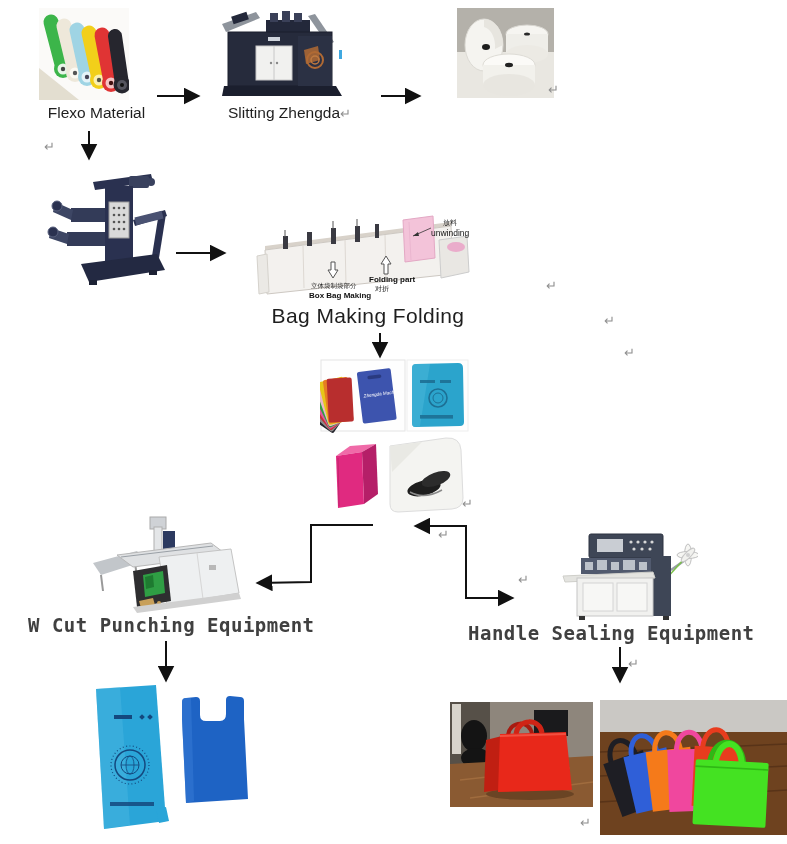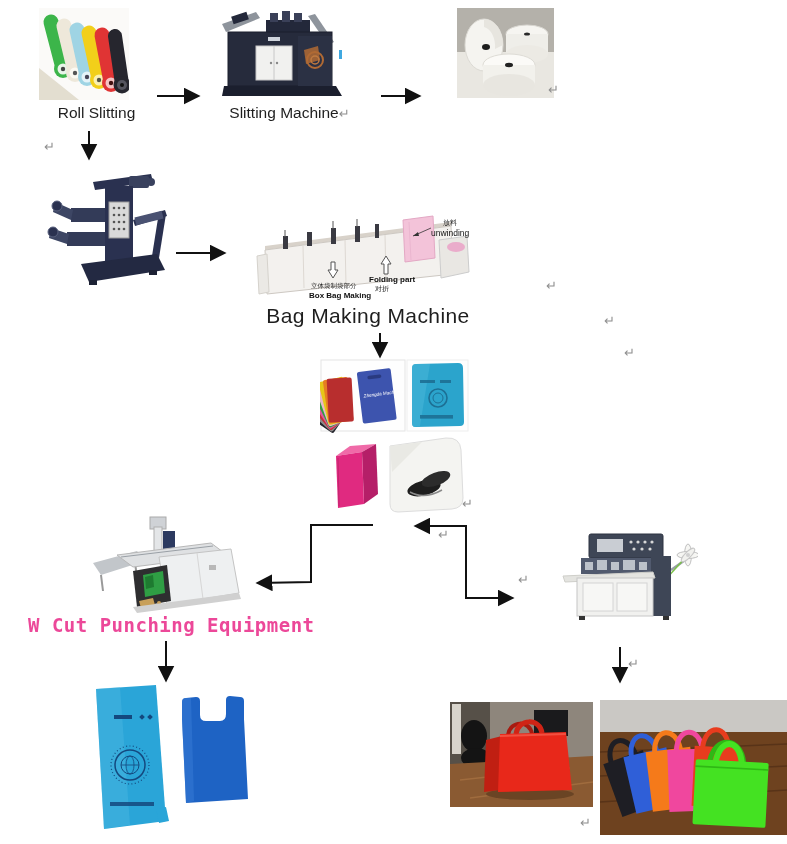--- a/index.html
+++ b/index.html
@@ -4,21 +4,21 @@
 <style>
   html,body{margin:0;padding:0;background:#ffffff;}
   #canvas{position:relative;width:787px;height:844px;background:#ffffff;overflow:hidden;
           font-family:"Liberation Sans",sans-serif;}
   .photo{position:absolute;}
   .photo svg{display:block;}
   .lbl{position:absolute;color:#1e1e1e;white-space:nowrap;}
   .lbl-sm{font-size:15.5px;text-align:center;}
   .lbl-md{font-size:21px;letter-spacing:.4px;text-align:center;}
   .lbl-mono{font-family:"DejaVu Sans Mono","Liberation Mono",monospace;font-weight:bold;
-            font-size:19px;letter-spacing:.5px;color:#ec4899;}
+            font-size:19px;letter-spacing:.5px;color:#404040;}
   .squiggle{text-decoration-line:underline;text-decoration-style:wavy;
             text-decoration-color:#e03131;text-decoration-thickness:1.5px;text-underline-offset:4px;}
   .pmark{position:absolute;color:#8f8f8f;font-size:13px;line-height:13px;}
   .pmark-inline{color:#8f8f8f;font-size:13px;}
   #arrows{position:absolute;left:0;top:0;pointer-events:none;}
 </style>
 </head>
 <body>
 
 <div id="canvas">
@@ -402,29 +402,30 @@
       <path d="M89,131 L89,158" marker-end="url(#ah)"></path>
       <path d="M176,253 L224,253" marker-end="url(#ah)"></path>
       <path d="M380,333 L380,356" marker-end="url(#ah)"></path>
       <path d="M373,525 L311,525 L311,582 L258,583" marker-end="url(#ah)"></path>
       <path d="M416,526 L466,526 L466,598 L512,598" marker-start="url(#ah)" marker-end="url(#ah)"></path>
       <path d="M166,641 L166,680" marker-end="url(#ah)"></path>
       <path d="M620,647 L620,681" marker-end="url(#ah)"></path>
     </g>
   </svg>
 
-  <div class="lbl lbl-sm" style="left:39px;top:104px;width:115px;">Roll Slitting</div>
-
-  <div class="lbl lbl-sm" style="left:222px;top:104px;width:135px;"><span>Slitting Machine</span><span class="pmark-inline">↵</span></div>
-
-
-  <div class="lbl lbl-md" style="left:262px;top:304px;width:212px;">Bag Making Machine</div>
+  <div class="lbl lbl-sm" style="left:39px;top:104px;width:115px;">Flexo Material</div>
+
+  <div class="lbl lbl-sm" style="left:222px;top:104px;width:135px;"><span>Slitting Zhengda</span><span class="pmark-inline">↵</span></div>
+
+
+  <div class="lbl lbl-md" style="left:262px;top:304px;width:212px;">Bag Making Folding</div>
 
   <div class="lbl lbl-mono" style="left:28px;top:614px;">W Cut Punching Equipment</div>
 
+  <div class="lbl lbl-mono" style="left:468px;top:622px;">Handle Sealing Equipment</div>
 
   <div class="pmark" style="left:548px;top:83px;">↵</div>
   <div class="pmark" style="left:44px;top:140px;">↵</div>
   <div class="pmark" style="left:546px;top:279px;">↵</div>
   <div class="pmark" style="left:604px;top:314px;">↵</div>
   <div class="pmark" style="left:624px;top:346px;">↵</div>
   <div class="pmark" style="left:462px;top:497px;">↵</div>
   <div class="pmark" style="left:438px;top:528px;">↵</div>
   <div class="pmark" style="left:518px;top:573px;">↵</div>
   <div class="pmark" style="left:628px;top:657px;">↵</div>

